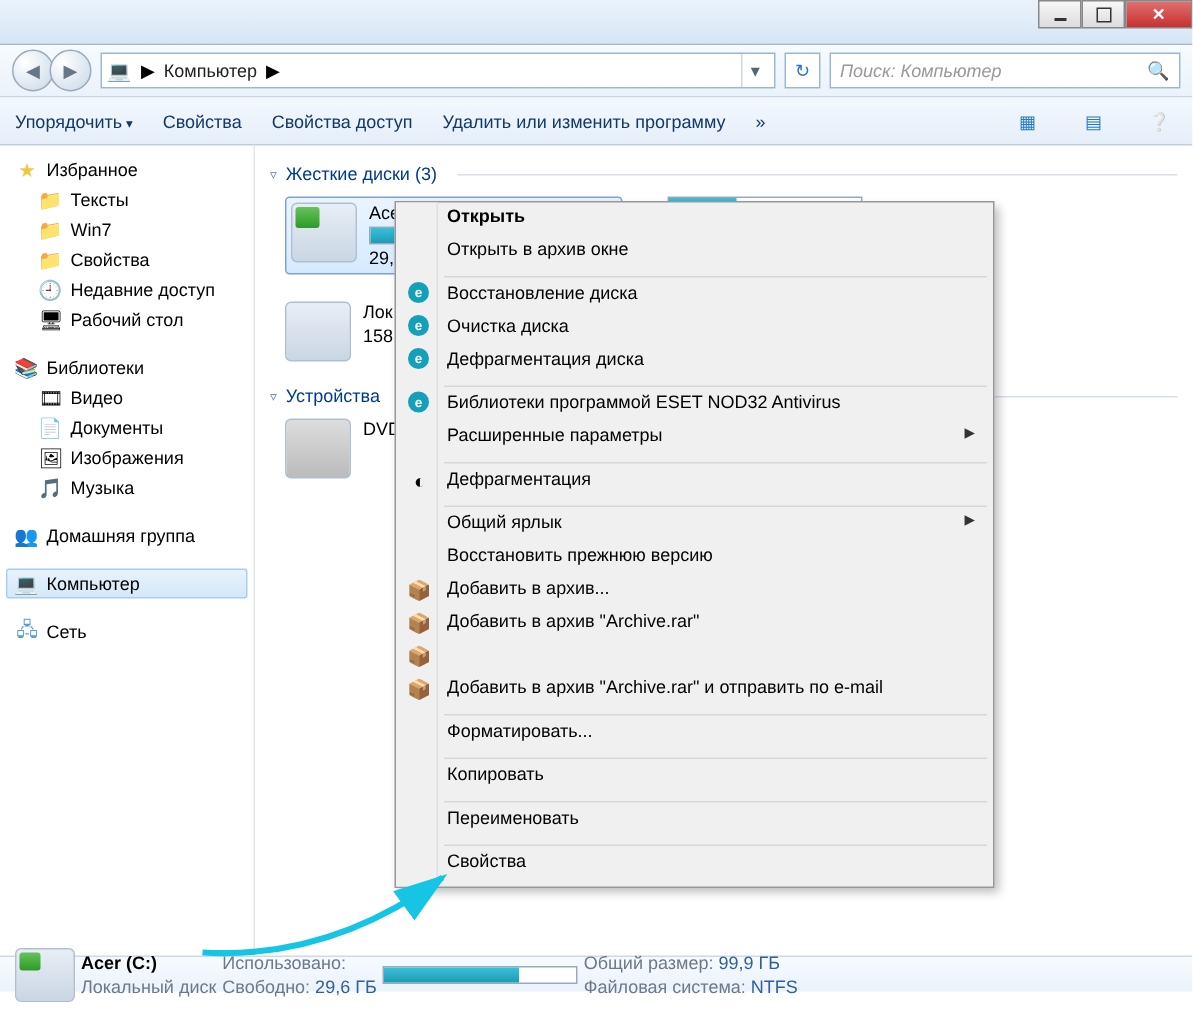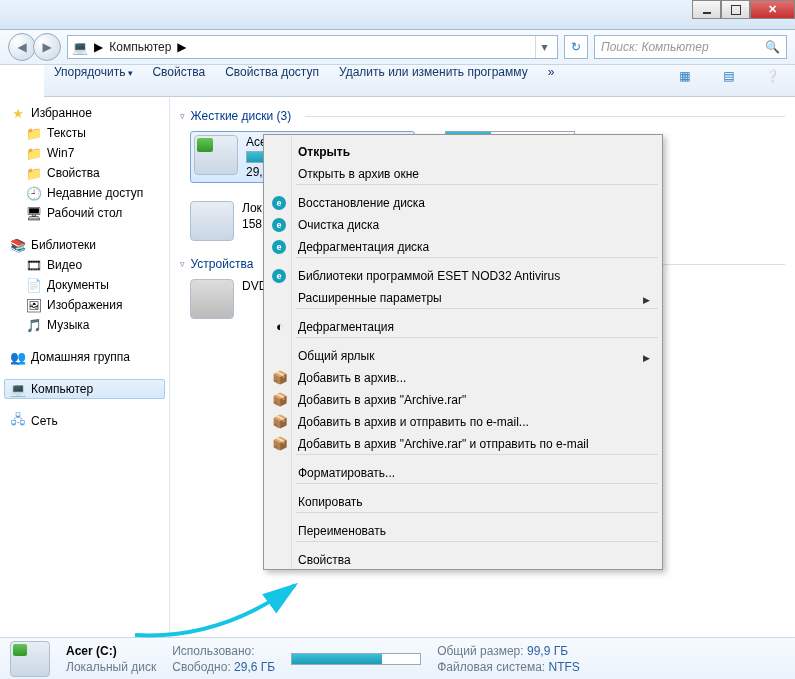--- a/index.html
+++ b/index.html
@@ -16,25 +16,25 @@
 
 
 .navrow { height: 35px; display: flex; align-items: center; padding: 0 8px; gap: 6px; background: linear-gradient(#f7fbff,#eaf2fb); border-bottom: 1px solid #c8d4e1; }
 .navarrows { display: flex; align-items: center; }
 .navcircle { width: 28px; height: 28px; border-radius: 50%; background: radial-gradient(circle at 30% 30%, #fff, #c8d8e8); border: 1px solid #9ab; display: flex; align-items: center; justify-content: center; color: #678; }
 .navcircle + .navcircle { margin-left: -3px; }
 .address { flex: 1; height: 24px; border: 1px solid #9ab8d4; background: #fff; display: flex; align-items: center; padding: 0 4px; gap: 6px; }
 .address .crumb { font-size: 12px; color: #222; white-space: nowrap; }
 .addr-drop { width: 18px; height: 22px; border-left: 1px solid #cdd; display: flex; align-items: center; justify-content: center; color: #567; }
 .refresh { width: 24px; height: 24px; border: 1px solid #9ab8d4; background: #fff; display: flex; align-items: center; justify-content: center; color: #2a79c4; }
-.search { width: 193px; height: 24px; border: 1px solid #9ab8d4; background: #fff; display: flex; align-items: center; padding: 0 6px; color: #999; font-style: italic; }
+.search { width: 234px; height: 24px; border: 1px solid #9ab8d4; background: #fff; display: flex; align-items: center; padding: 0 6px; color: #999; font-style: italic; }
 .search .mag { margin-left: auto; color: #567; font-style: normal; }
 
 
-.toolbar { height: 32px; background: linear-gradient(#f3f8fd,#e5eef9); border-bottom: 1px solid #c1cedc; display: flex; padding: 0 10px; gap: 20px; color: #13386a; margin-left: 44px; }
+.toolbar { height: 32px; background: linear-gradient(#f3f8fd,#e5eef9); border-bottom: 1px solid #c1cedc; display: flex; align-items: center; padding: 0 10px; gap: 20px; color: #13386a; }
 .toolbar span { white-space: nowrap; }
 .toolbar .drop::after { content: " ▾"; font-size: 9px; color: #13386a; }
 .toolbar .spacer { flex: 1; }
 .toolbtn { width: 24px; height: 22px; border: 1px solid transparent; display: flex; align-items: center; justify-content: center; color: #2a79c4; }
 
 
 .main { display: flex; height: 540px; }
 .tree { width: 170px; border-right: 1px solid #e0e6ec; padding: 6px 4px; overflow: hidden; }
 .tree .group { margin-bottom: 12px; }
 .tree .node { display: flex; align-items: center; gap: 5px; height: 20px; padding-left: 6px; color: #000; white-space: nowrap; }
@@ -50,31 +50,31 @@
 .drives { display: flex; flex-wrap: wrap; gap: 40px 30px; padding-left: 10px; }
 .drive { display: flex; gap: 8px; width: 225px; }
 .driveicon { width: 44px; height: 40px; background: linear-gradient(#e8eef5,#c9d6e4); border: 1px solid #b0bfd0; border-radius: 4px; position: relative; }
 .driveicon.c::after { content: ""; position: absolute; left: 2px; top: 2px; width: 16px; height: 14px; background: linear-gradient(#65c45a,#2f9828); border-radius: 2px; }
 .drive.sel { background: linear-gradient(#eaf4ff,#d6eaff); border: 1px solid #7da2ce; border-radius: 3px; padding: 3px; }
 .driveinfo { display: flex; flex-direction: column; gap: 2px; }
 .bar { width: 150px; height: 12px; border: 1px solid #9ab; background: #fff; }
 .bar .fill { height: 100%; background: linear-gradient(#3ac0d9,#1f9bb6); }
 
 
-.status { height: 42px; border-top: 1px solid #d0dae4; background: linear-gradient(#f7fbff,#eaf2fb); display: flex; align-items: center; padding: 4px 10px; gap: 16px; }
+.status { height: 24px; border-top: 1px solid #d0dae4; background: linear-gradient(#f7fbff,#eaf2fb); display: flex; align-items: center; padding: 4px 10px; gap: 4px; }
 .status .bigicon { width: 40px; height: 36px; background: linear-gradient(#e8eef5,#c9d6e4); border: 1px solid #b0bfd0; border-radius: 4px; position: relative; }
 .status .bigicon::after { content: ""; position: absolute; left: 2px; top: 2px; width: 14px; height: 12px; background: linear-gradient(#65c45a,#2f9828); border-radius: 2px; }
 .status .col { display: flex; flex-direction: column; gap: 2px; font-size: 12px; }
 .status .lbl { color: #6a7a8a; }
 .status .val { color: #2f5f9f; }
 .status .bar { width: 130px; }
 
 
 .ctx { position: absolute; left: 263px; top: 134px; width: 400px; background: #f0f0f0; border: 1px solid #979797; box-shadow: 3px 3px 6px rgba(0,0,0,.25); padding: 2px; z-index: 50; }
-.ctx .it { display: flex; align-items: flex-end; height: 22px; padding: 0 20px 0 32px; position: relative; color: #000; white-space: nowrap; }
+.ctx .it { display: flex; align-items: flex-start; height: 22px; padding: 0 20px 0 32px; position: relative; color: #000; white-space: nowrap; }
 .ctx .sep { height: 1px; background: #d7d7d7; margin: 3px 2px 3px 30px; }
 .ctx .ic { position: absolute; left: 6px; }
 .ctx .sub::after { content: "▶"; position: absolute; right: 10px; font-size: 9px; color: #333; }
 .ctx .iconstrip { position: absolute; left: 0; top: 0; bottom: 0; width: 28px; background: #f0f0f0; border-right: 1px solid #e0e0e0; }
 
 
 .arrow { position: absolute; left: 130px; top: 560px; pointer-events: none; z-index: 100; }
 
 
 .star { color: #f5c542; }
@@ -299,30 +299,32 @@
   <div class="sep"></div>
   <div class="it">
       <span class="ic">◐</span>
       <span>Дефрагментация</span>
     </div>
   <div class="sep"></div>
   <div class="it sub">
       <span>Общий ярлык</span>
     </div>
   <div class="it">
+      <span>Восстановить прежнюю версию</span>
+    </div>
+  <div class="it">
       <span class="ic rar">📦</span>
       <span>Добавить в архив...</span>
     </div>
   <div class="it">
       <span class="ic rar">📦</span>
       <span>Добавить в архив "Archive.rar"</span>
     </div>
   <div class="it">
       <span class="ic rar">📦</span>
-      <span>Добавить в архив и отправить по e-mail...</span>
     </div>
   <div class="it">
       <span class="ic rar">📦</span>
       <span>Добавить в архив "Archive.rar" и отправить по e-mail</span>
     </div>
   <div class="sep"></div>
   <div class="it">
       <span>Форматировать...</span>
     </div>
   <div class="sep"></div>

